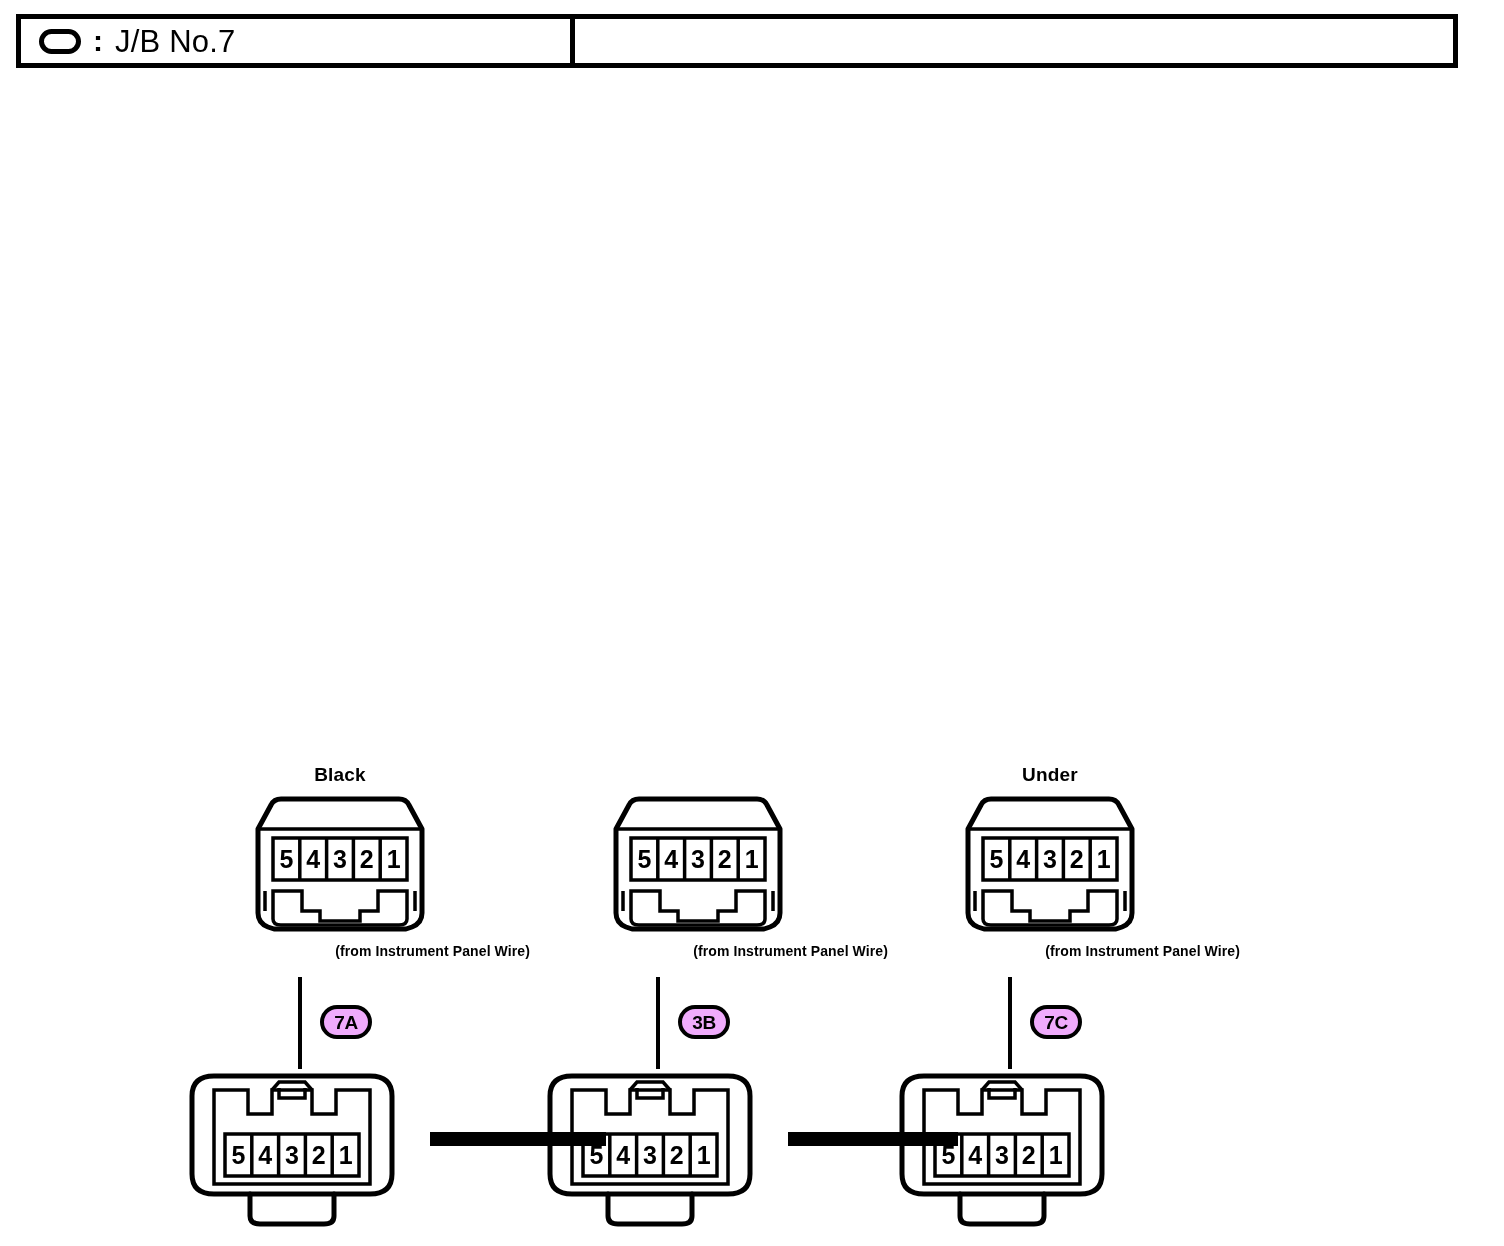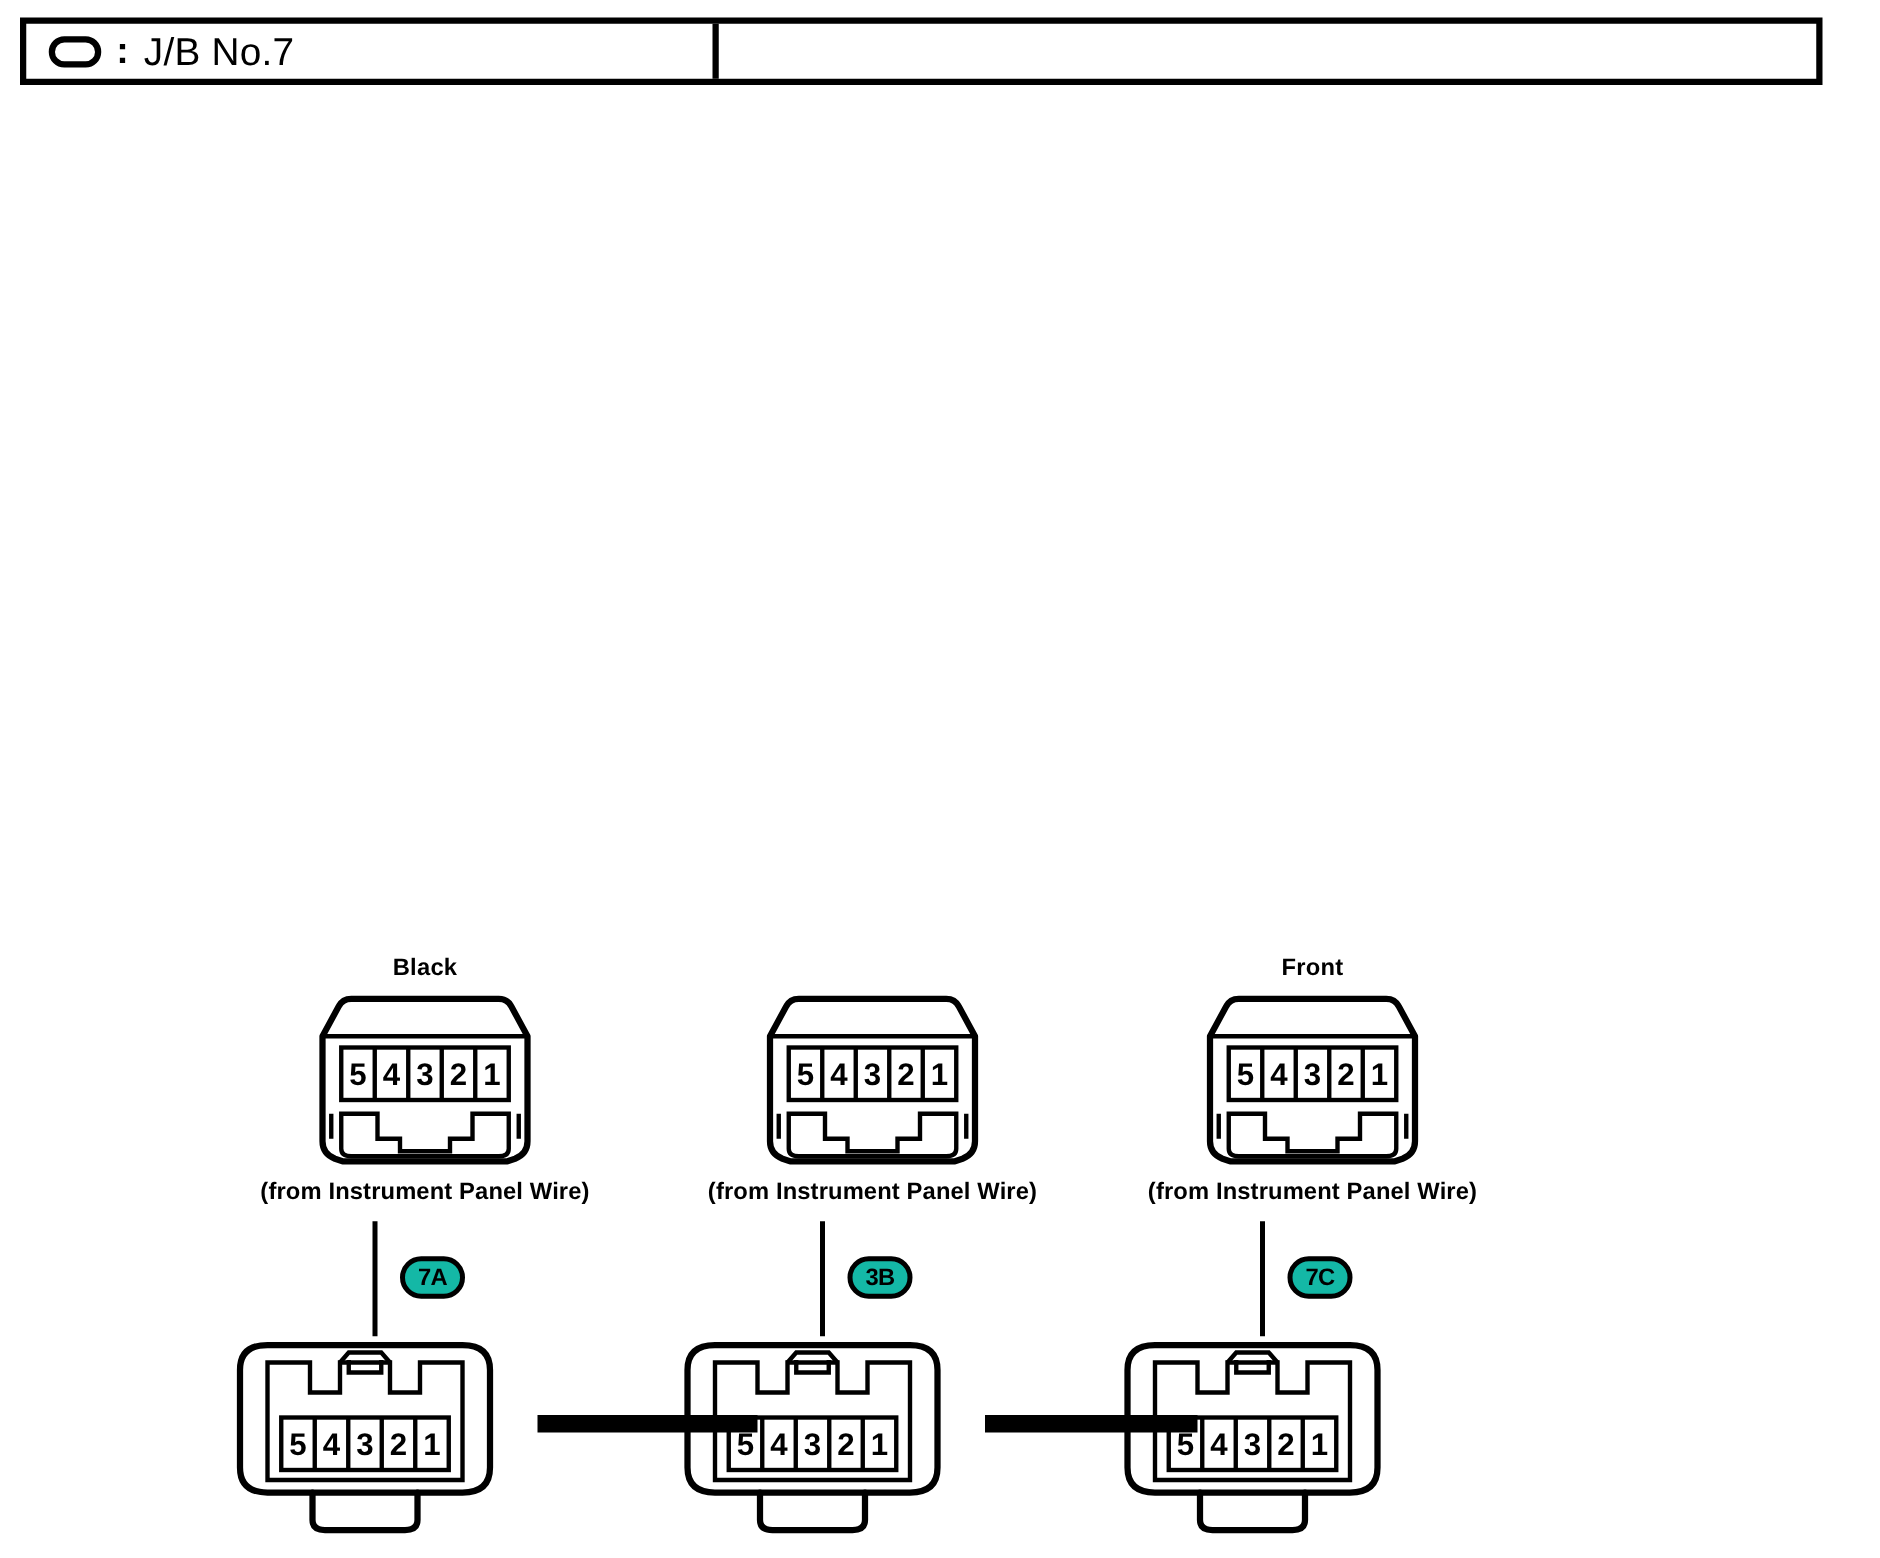--- a/index.html
+++ b/index.html
@@ -104,22 +104,22 @@
     width: 170px;
     height: 140px;
   }
 
   
   .source-label {
     position: absolute;
     top: 944px;
     left: -20px;
     width: 380px;
-    text-align: center;
-    font-size: 19px;
+    text-align: right;
+    font-size: 14px;
     font-weight: bold;
     letter-spacing: 0.1px;
     line-height: 1;
     white-space: nowrap;
   }
 
   
   .leader-line {
     position: absolute;
     top: 977px;
@@ -135,21 +135,21 @@
     top: 1005px;
     left: 150px;
     width: 52px;
     height: 34px;
     border: 4px solid #000000;
     border-radius: 17px / 17px;
     box-sizing: border-box;
     display: flex;
     align-items: center;
     justify-content: center;
-    background: #14b8a6;
+    background: #f0abfc;
   }
   .code-badge span {
     font-size: 19px;
     font-weight: bold;
     line-height: 1;
     letter-spacing: -0.5px;
   }
 
   
   .conn-bottom {
@@ -310,21 +310,21 @@
           <text class="pin-text" x="134.8" y="98">2</text>
           <text class="pin-text" x="161.6" y="98">1</text>
         </g>
         <path class="stroke-hv" d="M66 128 L66 150 Q66 158 76 158 L140 158 Q150 158 150 150 L150 128"></path>
       </svg>
     </div>
   </div>
 
   <div class="group" style="left:880px;">
 
-    <div class="color-label">Front</div>
+    <div class="color-label">Under</div>
 
     <div class="conn-top">
       <svg width="170" height="140" viewBox="0 0 170 140">
         <path class="stroke-hv" d="M3 34 L16 10 Q19 4 26 4 L144 4 Q151 4 154 10 L167 34 L167 118 Q167 128 157 132 L151 134 L19 134 L13 132 Q3 128 3 118 Z"></path>
         <path class="stroke-thin" d="M4 34 L166 34"></path>
         <g>
           <rect class="stroke-thin" x="18" y="43" width="134" height="42"></rect>
           <line class="stroke-thin" x1="44.8" y1="43" x2="44.8" y2="85"></line>
           <line class="stroke-thin" x1="71.6" y1="43" x2="71.6" y2="85"></line>
           <line class="stroke-thin" x1="98.4" y1="43" x2="98.4" y2="85"></line>

